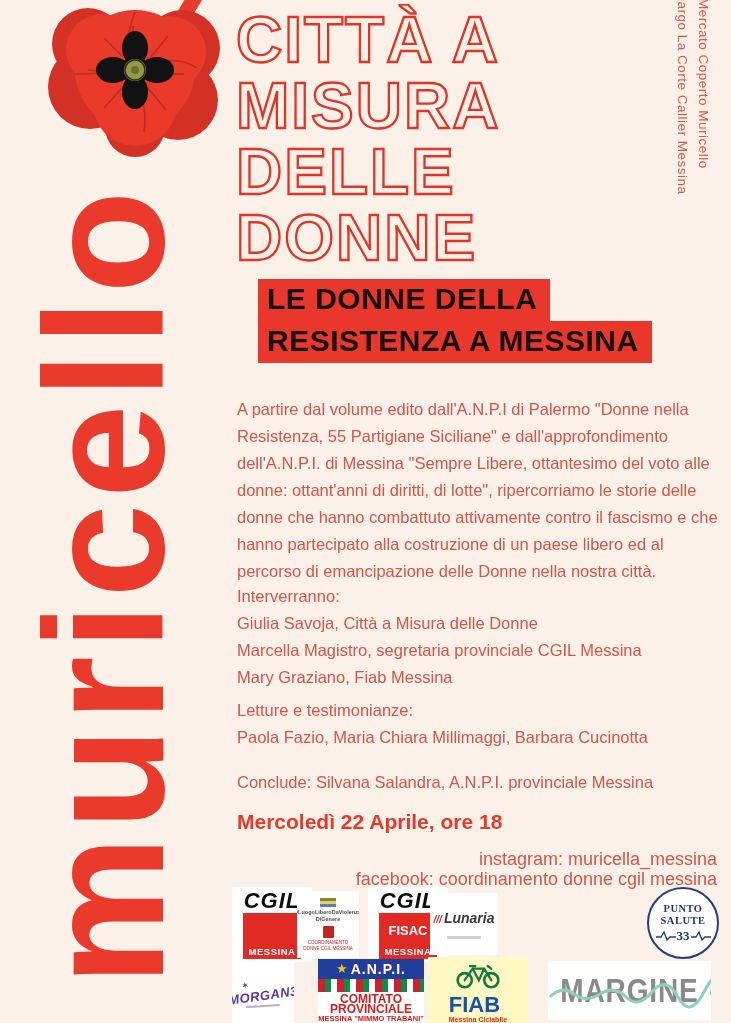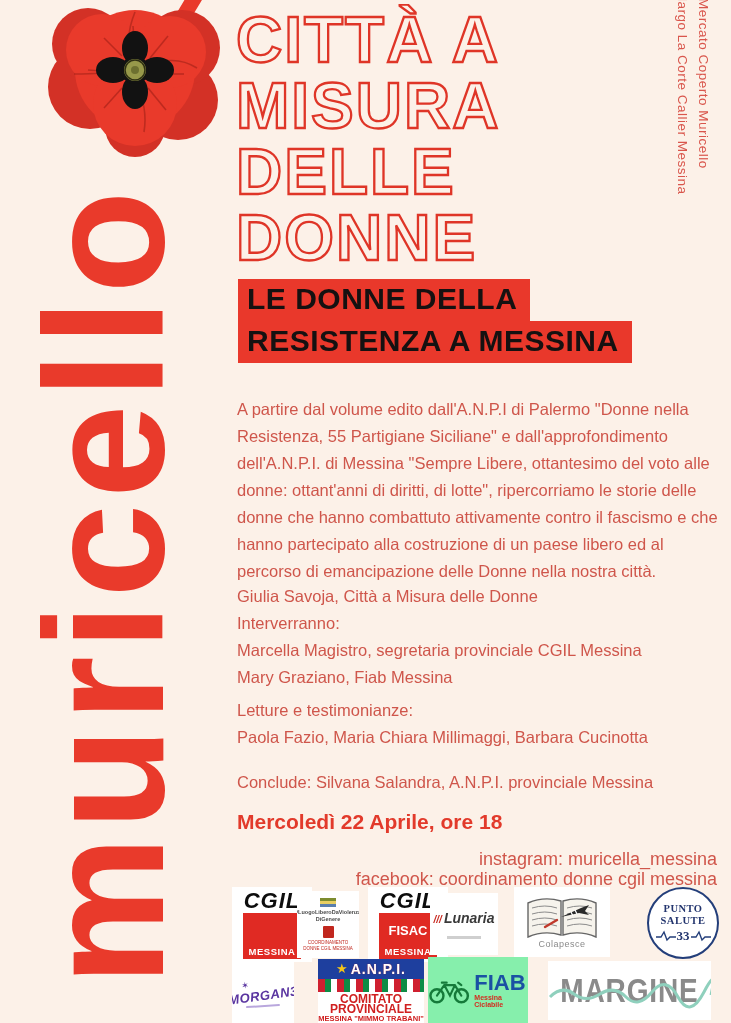--- a/index.html
+++ b/index.html
@@ -26,21 +26,21 @@
   }
 
   
   .title-svg{position:absolute;left:234px;top:4px;}
   .title-svg text{
     font-family:"Liberation Sans",sans-serif;font-weight:bold;font-size:64px;
     letter-spacing:2px;fill:none;stroke:#df3527;stroke-width:2.3px;
   }
 
   
-  .banner{position:absolute;left:220px;top:279px;padding-left:18px;}
+  .banner{position:absolute;left:240px;top:279px;padding-left:18px;}
   .banner-line{display:table;background:#e9382b;color:#151111;
     font-weight:bold;font-size:30px;letter-spacing:.5px;
     padding:3px 13px 5px 9px;}
 
   
   .copy{position:absolute;left:237px;width:482px;color:#cf564b;font-size:16.5px;line-height:27px;}
   .body-text{top:396px;}
   .speakers{top:583px;}
   .readings{top:697px;}
   .conclude{top:769px;}
@@ -90,21 +90,21 @@
   
   .anpi-card{left:318px;top:959px;width:106px;height:64px;justify-content:flex-start;}
   .anpi-blue{background:#1e3f9e;width:100%;height:26px;display:flex;align-items:center;justify-content:center;gap:3px;}
   .anpi-star{color:#f5c518;font-size:13px;}
   .anpi-word{color:#fff;font-weight:bold;font-size:14px;letter-spacing:1px;text-shadow:0 0 1px #c01818;}
   .anpi-stripes{width:100%;height:17px;
     background:repeating-linear-gradient(90deg,#cf2030 0 7px,#0e8c45 7px 13px,#ffffff 13px 19px);}
   .anpi-caption{color:#d02020;font-weight:bold;font-size:12px;line-height:10px;margin-top:2px;text-align:center;}
   .anpi-caption2{color:#d02020;font-weight:bold;font-size:7.5px;line-height:9px;text-align:center;}
   
-  .fiab-card{left:428px;top:957px;width:100px;height:66px;background:#86efac;flex-direction:row;gap:4px;}
+  .fiab-card{left:428px;top:957px;width:100px;height:66px;background:#fef9c3;flex-direction:column;gap:4px;}
   .fiab-col{display:flex;flex-direction:column;align-items:flex-start;}
   .fiab-word{color:#1a51a3;font-weight:bold;font-size:22px;line-height:22px;}
   .fiab-cap{color:#d42b1f;font-weight:bold;font-size:7px;}
   
   .margine-card{left:548px;top:961px;width:163px;height:59px;position:absolute;}
   .margine-word{color:#8a8a8a;font-weight:bold;font-size:33px;letter-spacing:1px;transform:scaleX(.85);white-space:nowrap;}
   .margine-wave{position:absolute;left:0;top:0;}
 </style>
 </head>
 <body>
@@ -159,22 +159,22 @@
   </svg>
 
   <div class="banner">
     <div class="banner-line">LE DONNE DELLA</div>
     <div class="banner-line">RESISTENZA A MESSINA</div>
   </div>
 
   <div class="copy body-text">A partire dal volume edito dall'A.N.P.I di Palermo "Donne nella Resistenza, 55 Partigiane Siciliane" e dall'approfondimento dell'A.N.P.I. di Messina "Sempre Libere, ottantesimo del voto alle donne: ottant'anni di diritti, di lotte", ripercorriamo le storie delle donne che hanno combattuto attivamente contro il fascismo e che hanno partecipato alla costruzione di un paese libero ed al percorso di emancipazione delle Donne nella nostra città.</div>
 
   <div class="copy speakers">
+    <div>Interverranno:</div>
     <div>Giulia Savoja, Città a Misura delle Donne</div>
-    <div>Interverranno:</div>
     <div>Marcella Magistro, segretaria provinciale CGIL Messina</div>
     <div>Mary Graziano, Fiab Messina</div>
   </div>
 
   <div class="copy readings">
     <div>Letture e testimonianze:</div>
     <div>Paola Fazio, Maria Chiara Millimaggi, Barbara Cucinotta</div>
   </div>
 
   <div class="copy conclude">Conclude: Silvana Salandra, A.N.P.I. provinciale Messina</div>
@@ -210,40 +210,20 @@
   </div>
 
   <div class="card lunaria-card">
     <div class="lunaria-row">
       <span class="lun-marks">///</span>
       <span class="lun-word">Lunaria</span>
     </div>
     <div class="lun-bar"></div>
   </div>
 
-  <div class="card cola-card">
-    <svg width="78" height="48" viewBox="0 0 78 48">
-      <path d="M5 8 Q21 1 38 6 L38 40 Q21 35 5 42 Z" fill="#f6f3ec" stroke="#666" stroke-width="1.4"></path>
-      <path d="M73 8 Q57 1 40 6 L40 40 Q57 35 73 42 Z" fill="#f6f3ec" stroke="#666" stroke-width="1.4"></path>
-      <g stroke="#8a8a8a" stroke-width="1" fill="none">
-        <path d="M9 13 Q22 9 34 13"></path>
-          <path d="M9 19 Q22 15 34 19"></path>
-          <path d="M9 25 Q22 21 34 25"></path>
-          <path d="M9 31 Q22 27 34 31"></path>
-        <path d="M44 13 Q57 9 69 13"></path>
-          <path d="M44 19 Q57 15 69 19"></path>
-          <path d="M44 25 Q57 21 69 25"></path>
-          <path d="M44 31 Q57 27 69 31"></path>
-      </g>
-      <path d="M38 22 L58 13 L66 10 L62 16 L66 20 L56 18 Z" fill="#2a2a2a"></path>
-      <path d="M48 17 L50 21 M52 15 L54 19" stroke="#fff" stroke-width="1.2"></path>
-      <path d="M22 32 L34 25" stroke="#c0392b" stroke-width="2.4" stroke-linecap="round"></path>
-    </svg>
-    <div class="cola-cap">Colapesce</div>
-  </div>
 
   <div class="card punto-card">
     <div class="punto-circle">
       <div class="punto-line">PUNTO</div>
       <div class="punto-line">SALUTE</div>
       <div class="punto-ekg">
         <svg width="20" height="13" viewBox="0 0 20 13">
             <polyline points="0,8 5,8 8,3 11,11 14,8 20,8" fill="none" stroke="#233e7a" stroke-width="1.4"></polyline>
           </svg>
         <span class="punto-num">33</span>

